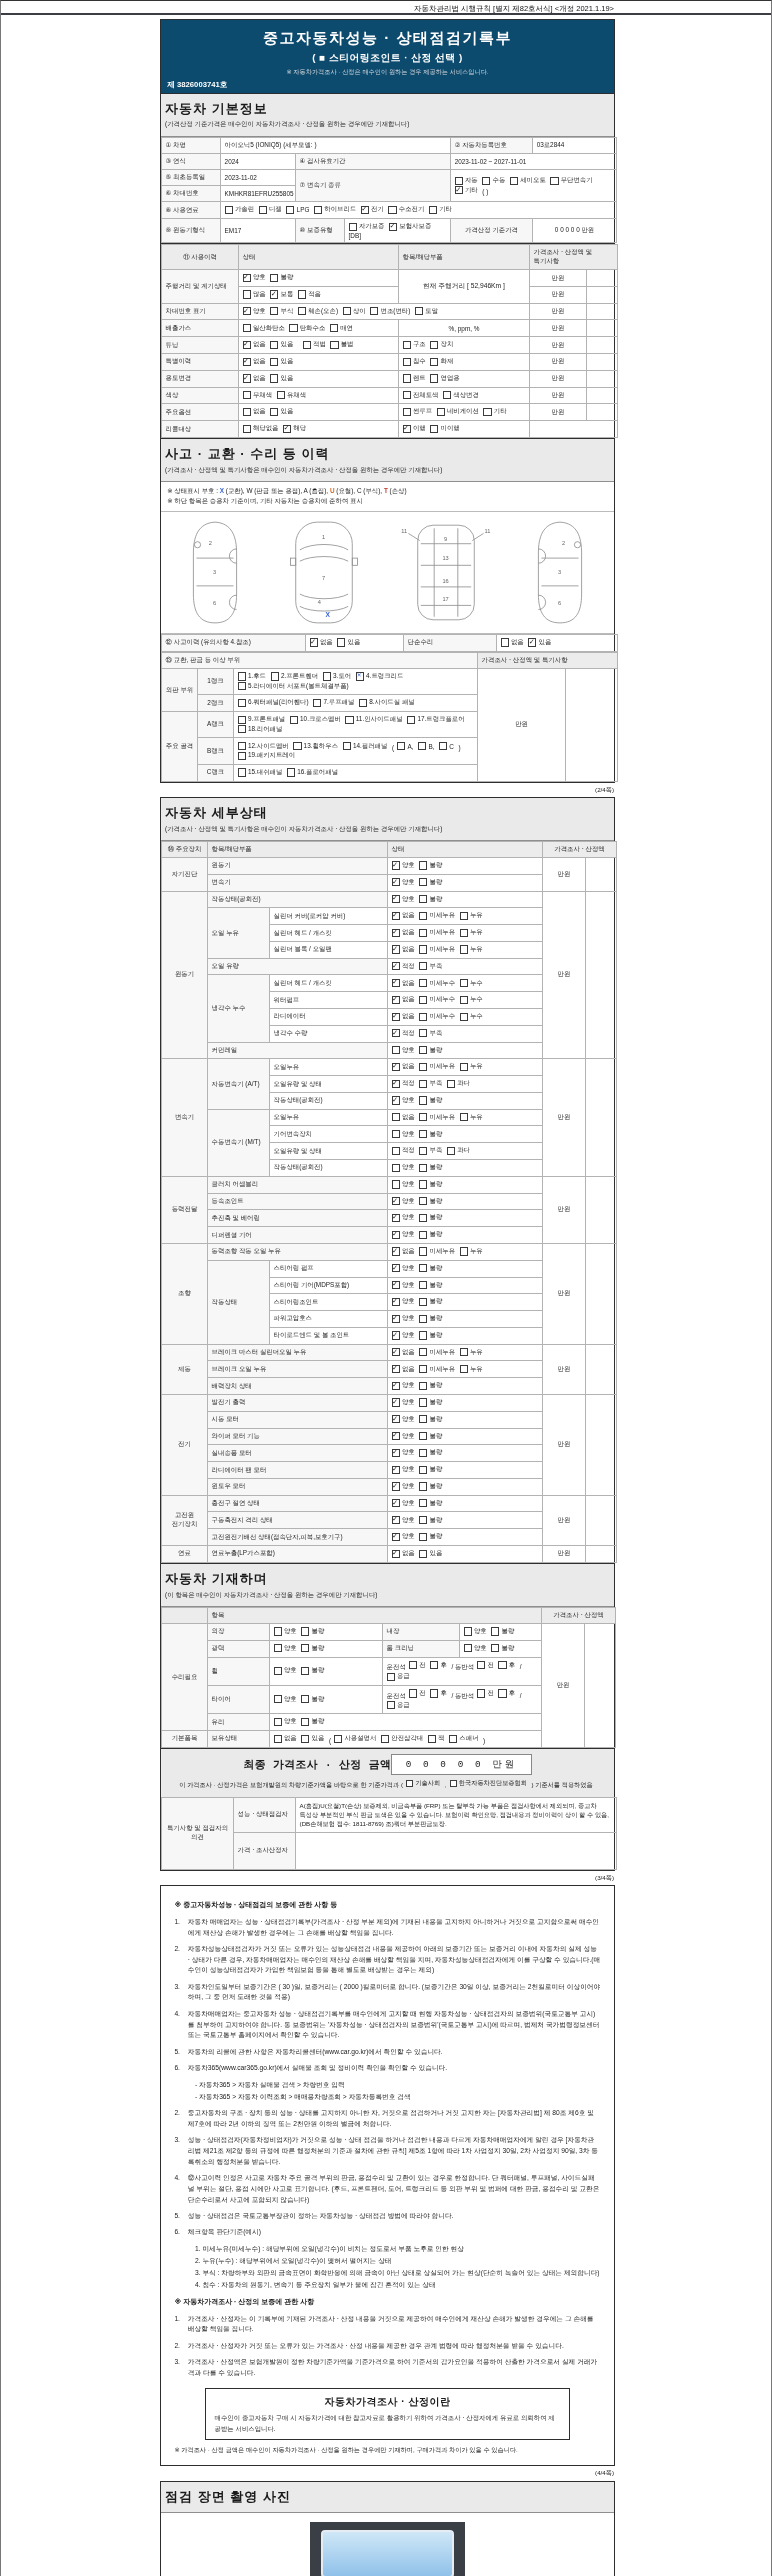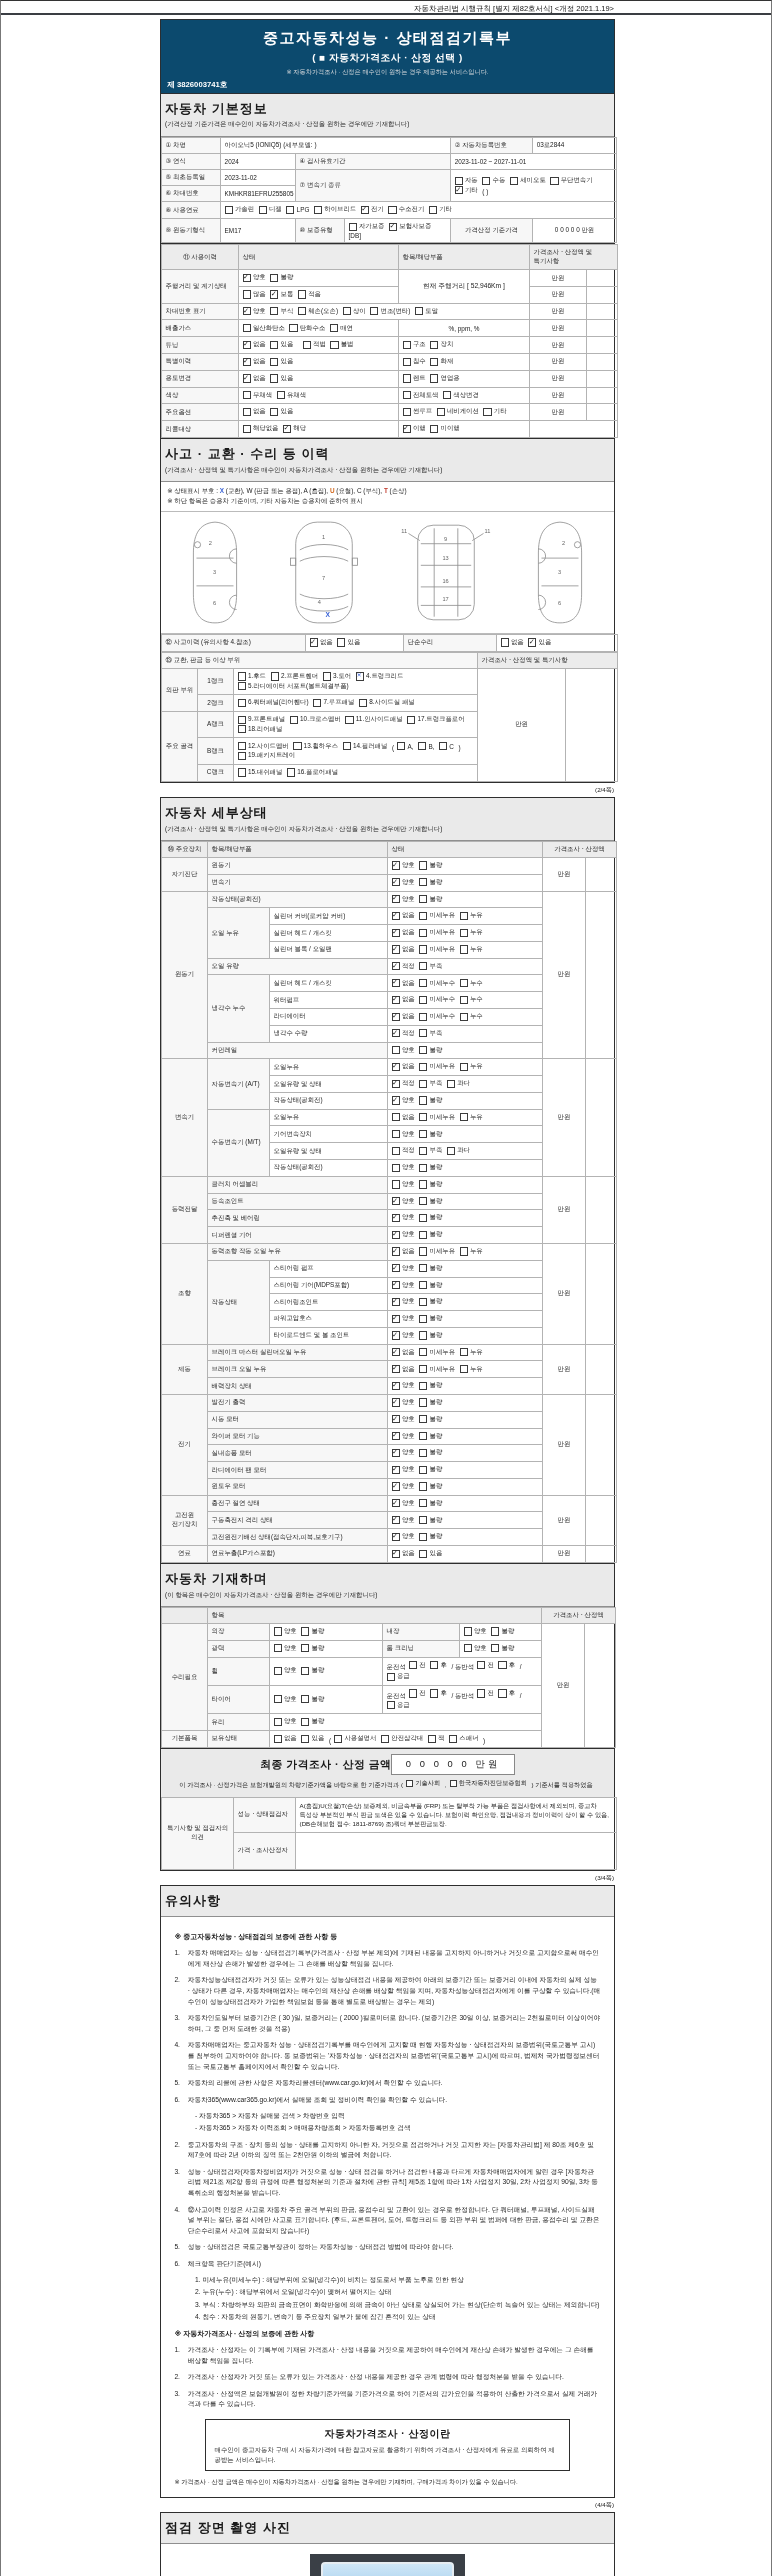--- a/index.html
+++ b/index.html
@@ -41,21 +41,21 @@
   .seg-b{color:#3a63d6;font-weight:bold;}
   .seg-o{color:#d2691e;font-weight:bold;}
   .seg-r{color:#c0392b;font-weight:bold;}
   .diag-row{display:flex;justify-content:space-around;align-items:center;padding:6.2px 4.1px;border-bottom:0.5px solid #bbb;}
   .diag-row svg{display:block;}
   .dstroke{fill:none;stroke:#8d8d8d;stroke-width:1.6;}
   .dnum{fill:#666;font-size:11px;font-family:"Liberation Sans",sans-serif;}
   .dx{fill:#3a63d6;font-size:13px;font-weight:bold;}
   
   .finalbar{background:#eaeaea;border-top:1px solid #2e2e2e;padding:5.2px 7.2px 6.2px 7.2px;}
-  .finalrow{display:flex;justify-content:center;align-items:center;gap:0;}
+  .finalrow{display:flex;justify-content:center;align-items:center;gap:0;font-family:Liberation Mono, monospace;}
   .finallabel{font-size:10.8px;font-weight:bold;letter-spacing:0.5px;}
   .finalamount{background:#fff;border:0.5px solid #888;padding:3.1px 13.4px;font-size:9.3px;letter-spacing:3.1px;}
   .finalnote{text-align:center;font-size:6.2px;margin-top:4.1px;}
   .finalnote .bx{width:5.2px;height:5.2px;}
   
   .notes-body{padding:8.2px 13.4px 10.3px 13.4px;font-size:6.7px;line-height:1.6;}
   .nh{font-weight:bold;font-size:7px;margin:5.2px 0 6.2px 0;}
   .ni{display:flex;margin:5.7px 0;}
   .ni .no{width:13.4px;flex:none;}
   .ni .tx{flex:1;}
@@ -73,21 +73,21 @@
 <body>
 
 <div class="frame">
   <div class="toprule"></div>
   <div class="sheet">
 
     <div class="regnote">자동차관리법 시행규칙 [별지 제82호서식] &lt;개정 2021.1.19&gt;</div>
 
     <div class="titlebox">
       <h1>중고자동차성능 · 상태점검기록부</h1>
-      <div class="sub1">( ■ 자동차가격조사 · 산정 선택 )</div>
+      <div class="sub1">( ■ 스티어링조인트 · 산정 선택 )</div>
       <div class="sub2">※ 자동차가격조사 · 산정은 매수인이 원하는 경우 제공하는 서비스입니다.</div>
       <div class="docno">제 3826003741호</div>
     </div>
 
     <div class="box">
       <div class="sechead">
         <h2>자동차 기본정보</h2>
         <div class="ssub">(가격산정 기준가격은 매수인이 자동차가격조사 · 산정을 원하는 경우에만 기재합니다)</div>
       </div>
       <table>
@@ -1284,23 +1284,20 @@
             <tr>
               <td class="lb">가격 · 조사산정자</td>
               <td class="tall"></td>
             </tr>
           </tbody>
       </table>
     </div>
     <div class="marker">(3/4쪽)</div>
 
     <div class="box">
-      <div class="sechead">
-        <h2>유의사항</h2>
-      </div>
       <div class="notes-body">
         <div class="nh">※ 중고자동차성능 · 상태점검의 보증에 관한 사항 등</div>
         <div>
             <div class="ni">
               <span class="no">1.</span>
               <span class="tx">자동차 매매업자는 성능 · 상태점검기록부(가격조사 · 산정 부분 제외)에 기재된 내용을 고지하지 아니하거나 거짓으로 고지함으로써 매수인에게 재산상 손해가 발생한 경우에는 그 손해를 배상할 책임을 집니다.</span>
             </div>
             <div class="ni">
               <span class="no">2.</span>
               <span class="tx">자동차성능상태점검자가 거짓 또는 오류가 있는 성능상태점검 내용을 제공하여 아래의 보증기간 또는 보증거리 이내에 자동차의 실제 성능 · 상태가 다른 경우, 자동차매매업자는 매수인의 재산상 손해를 배상할 책임을 지며, 자동차성능상태점검자에게 이를 구상할 수 있습니다.(매수인이 성능상태점검자가 가입한 책임보험 등을 통해 별도로 배상받는 경우는 제외)</span>

